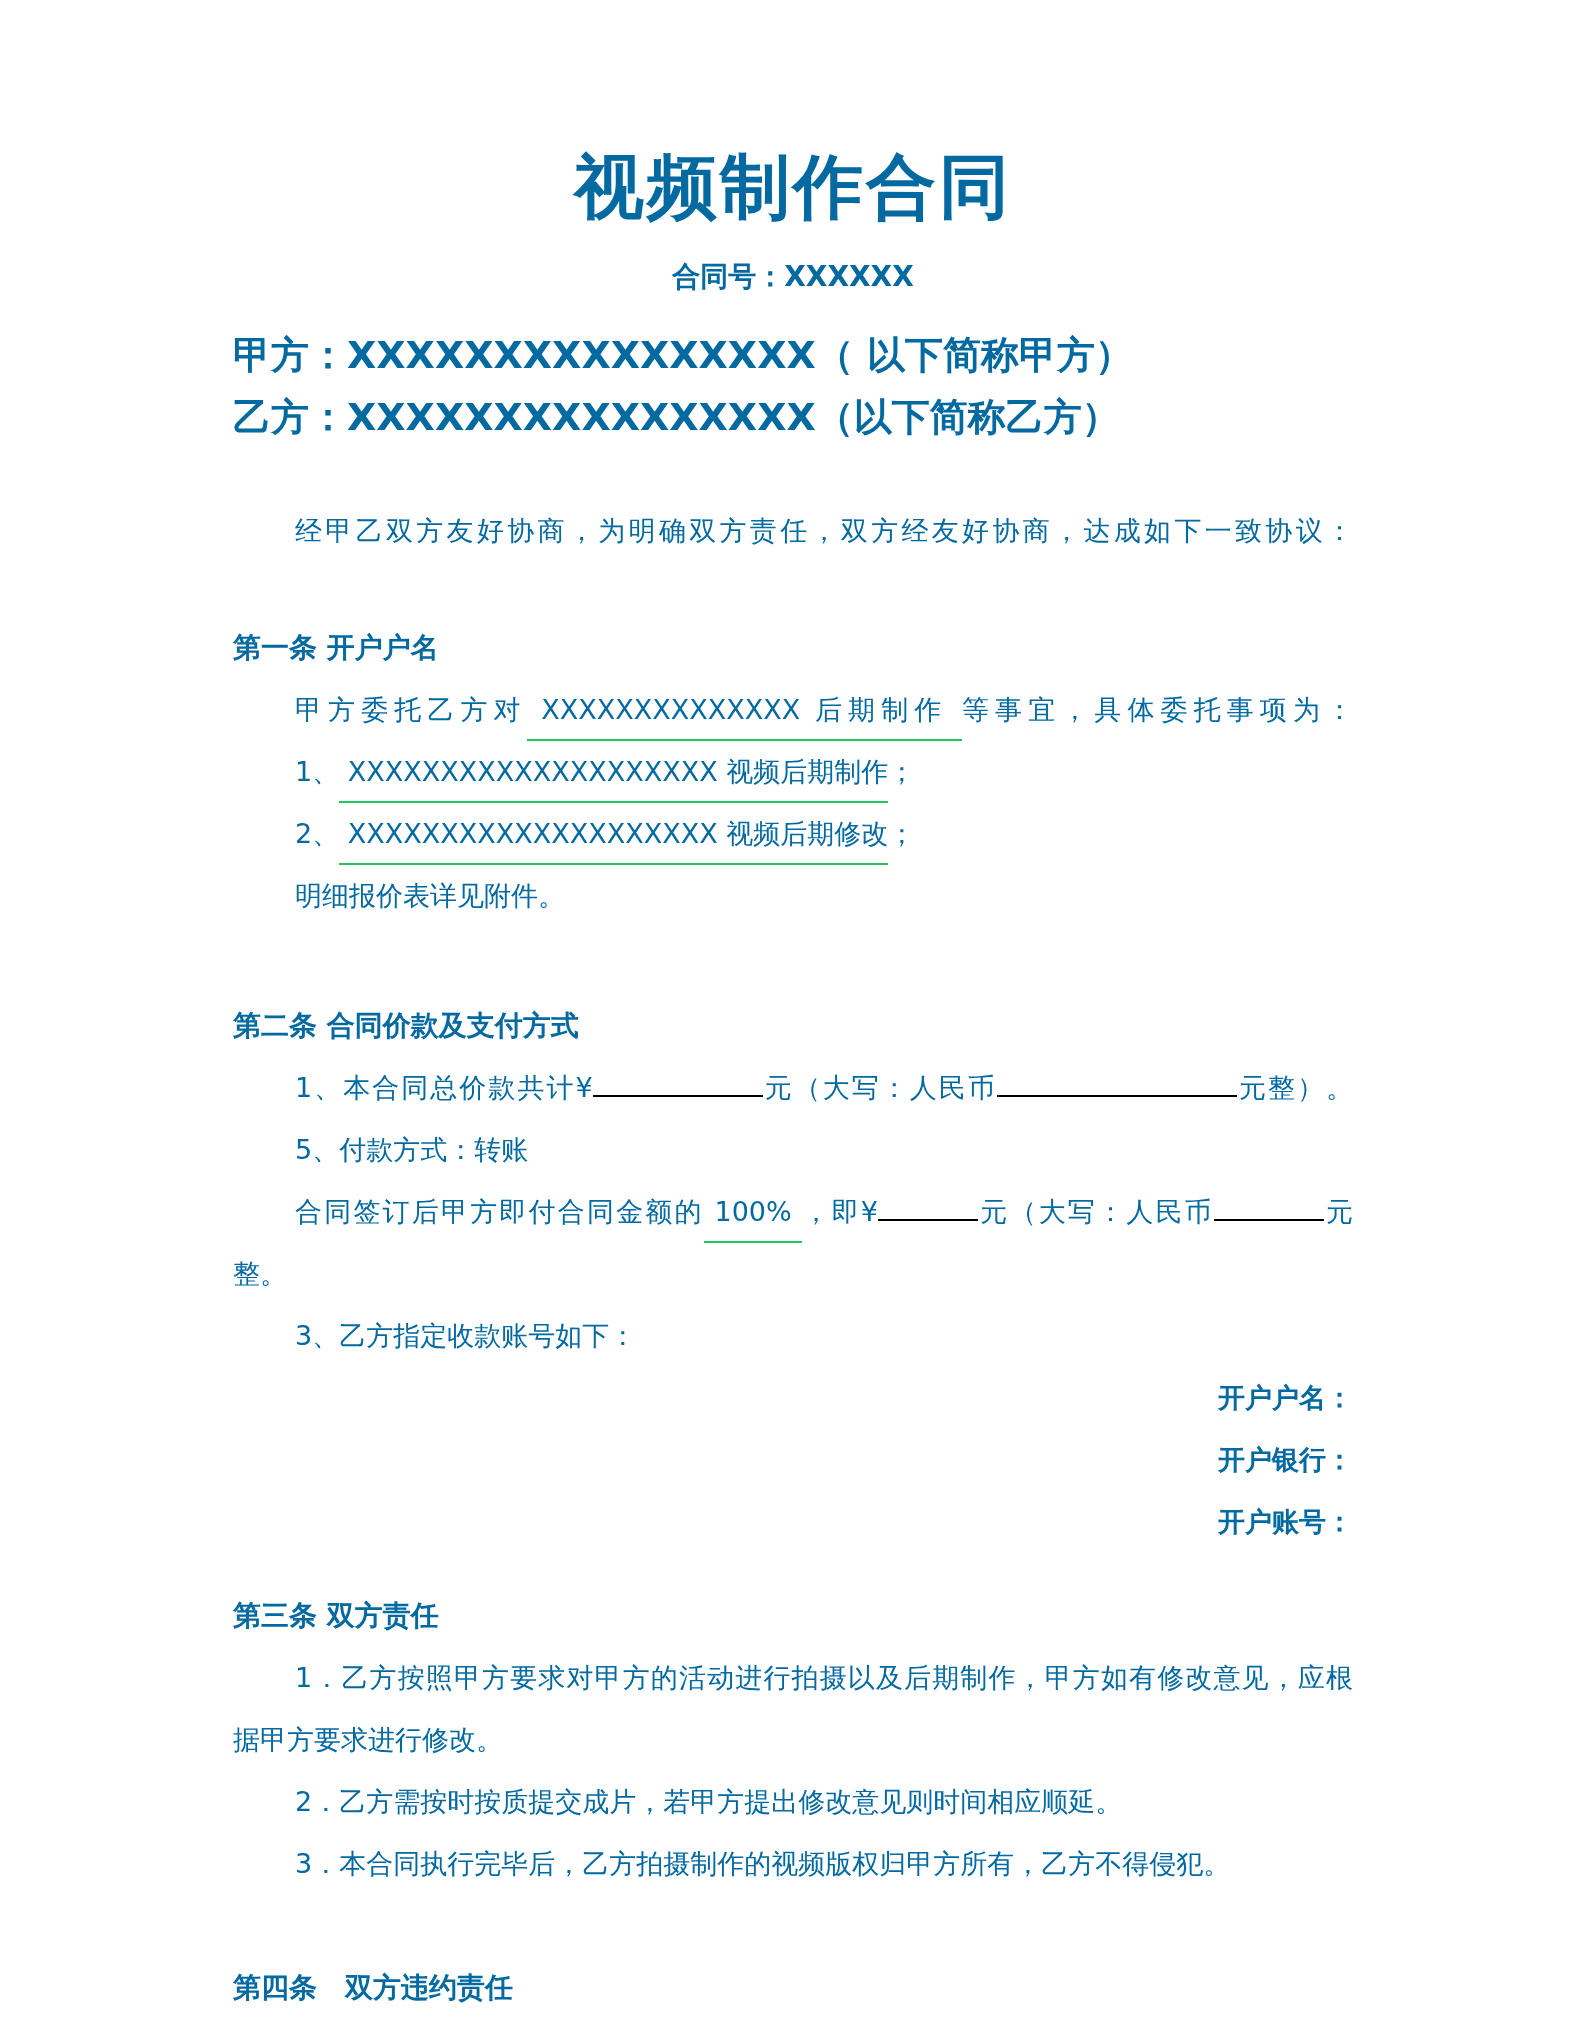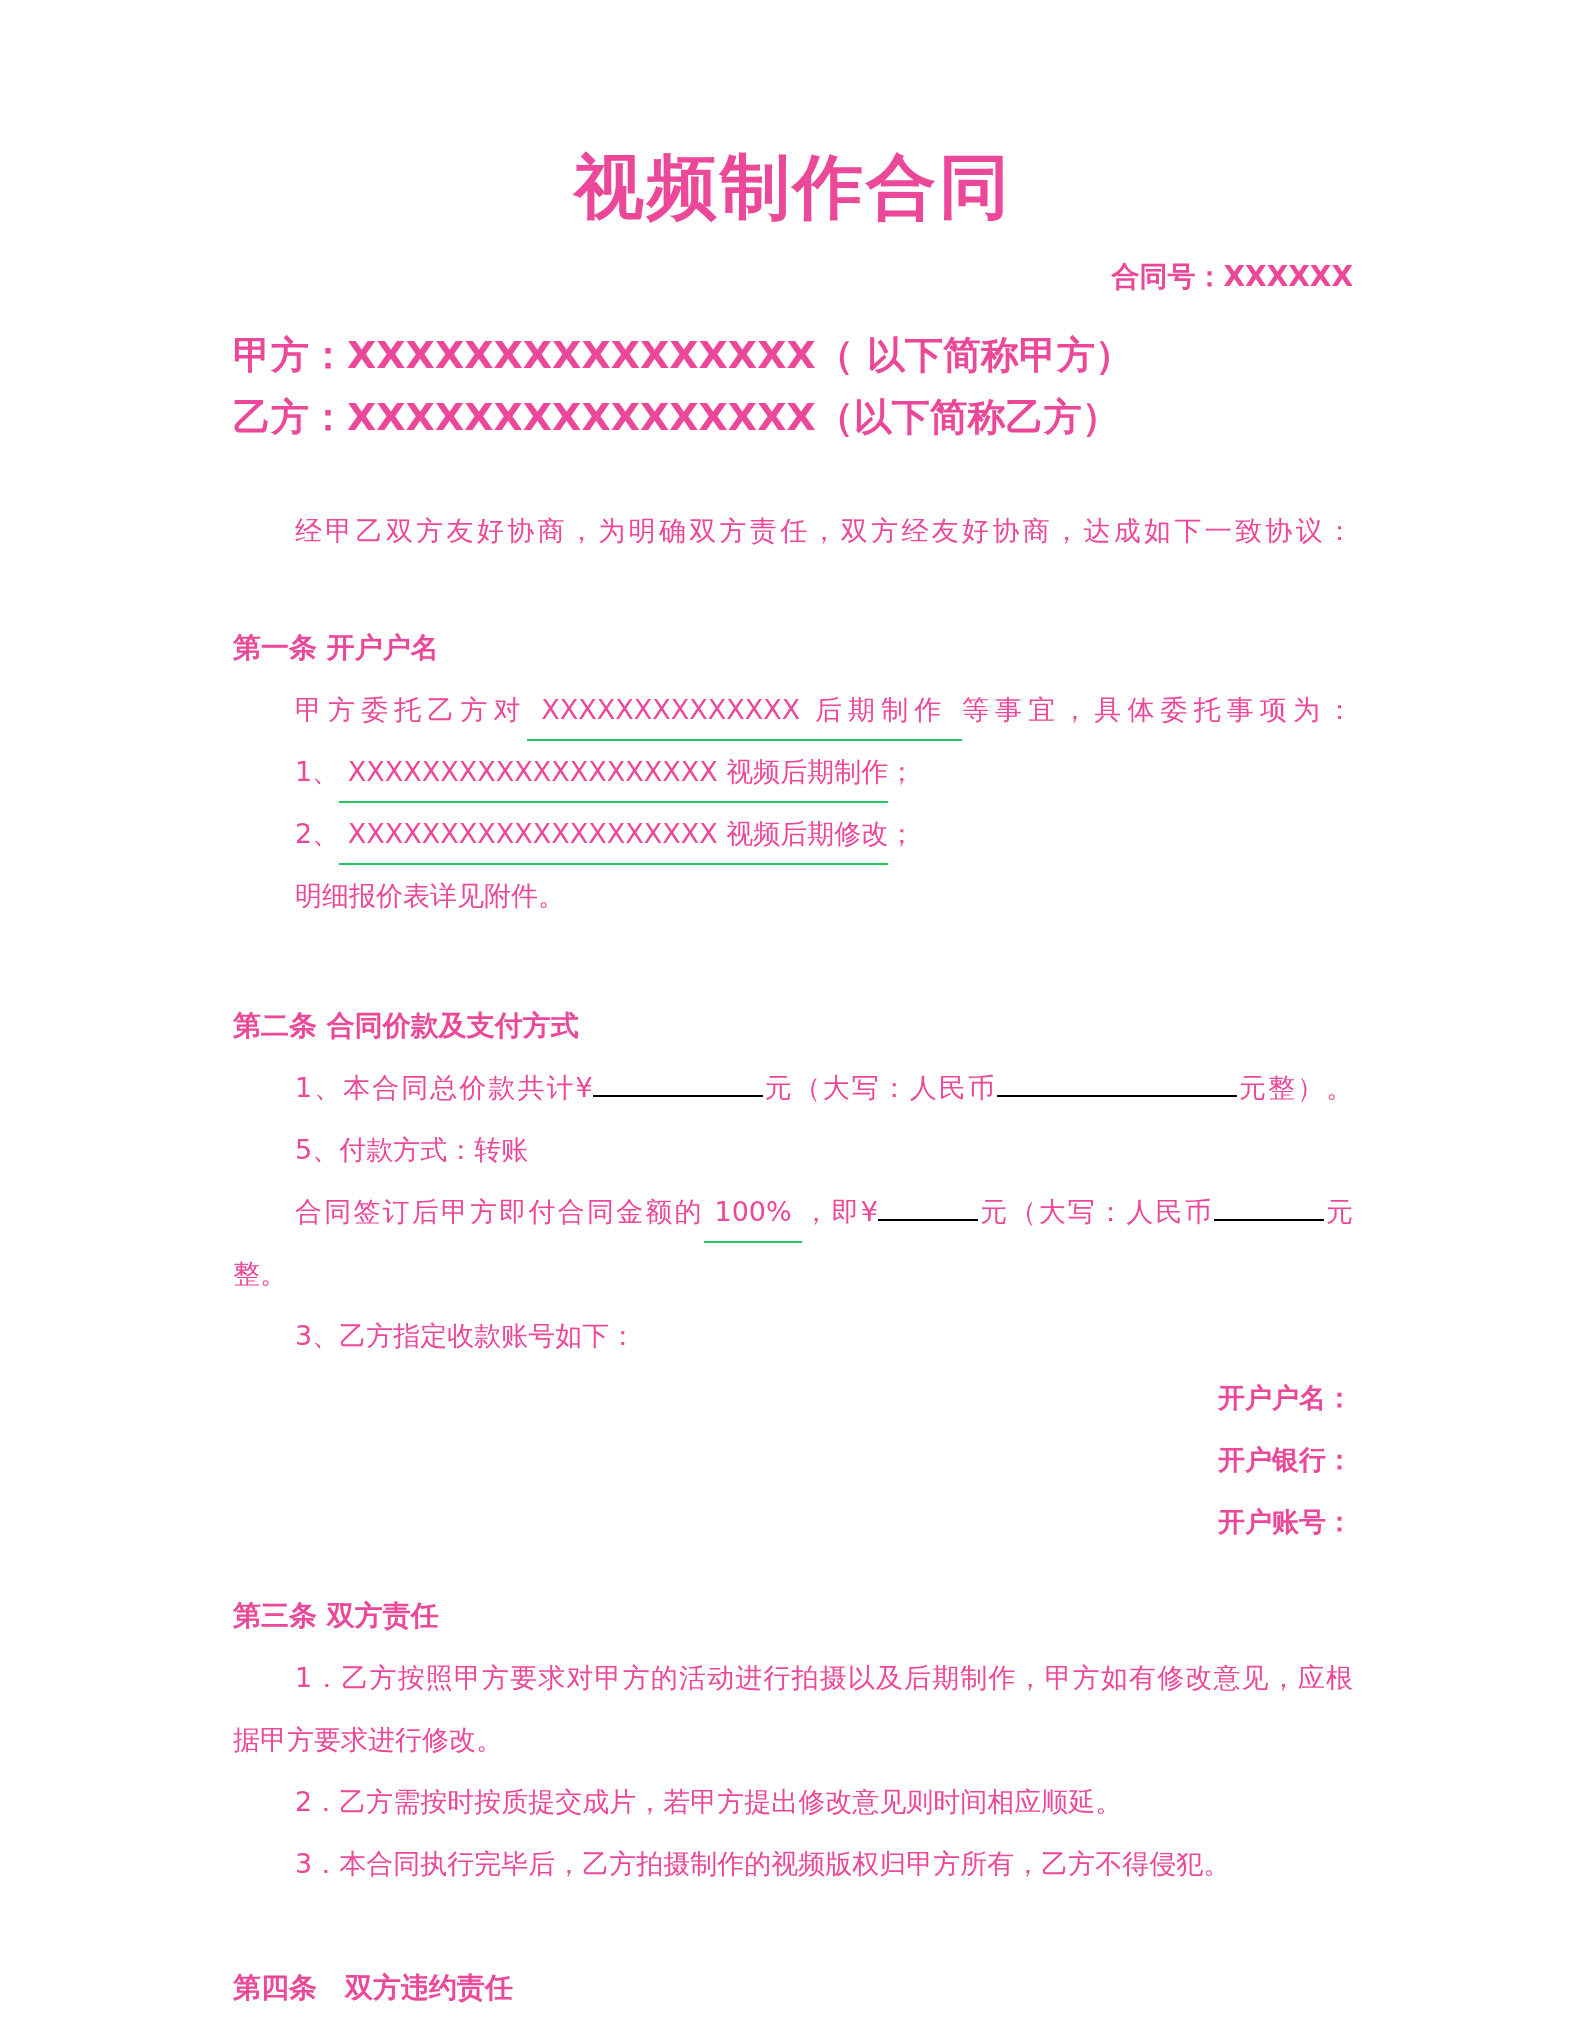--- a/index.html
+++ b/index.html
@@ -4,34 +4,34 @@
 <style>
   html,body{margin:0;padding:0;background:#ffffff;}
   .page{
     position:relative;
     width:1587px;
     height:2019px;
     box-sizing:border-box;
     padding:0 234px 0 233px;
     overflow:hidden;
     background:#ffffff;
-    color:#ec4899;
+    color:#0369a1;
     font-family:"DejaVu Sans","Liberation Sans",sans-serif;
     font-size:27px;
   }
   .line{line-height:62px;}
   .title{
     margin:148px 0 0 0;
     text-align:center;
     font-size:70px;
     line-height:78px;
     font-weight:900;
     letter-spacing:3px;
   }
-  .contract-no{margin-top:20px;text-align:right;font-weight:bold;font-size:28px;}
+  .contract-no{margin-top:20px;text-align:center;font-weight:bold;font-size:28px;}
   .party{font-weight:bold;font-size:38px;}
   .party-a{margin-top:16px;}
   .intro{margin-top:52px;}
   .indent{padding-left:62px;}
   .hang{padding-left:0;}
   .heading{font-weight:bold;font-size:28px;}
   .s1-h{margin-top:55px;}
   .s2-h{margin-top:68px;}
   .s3-h{margin-top:32px;}
   .s4-h{margin-top:62px;}

